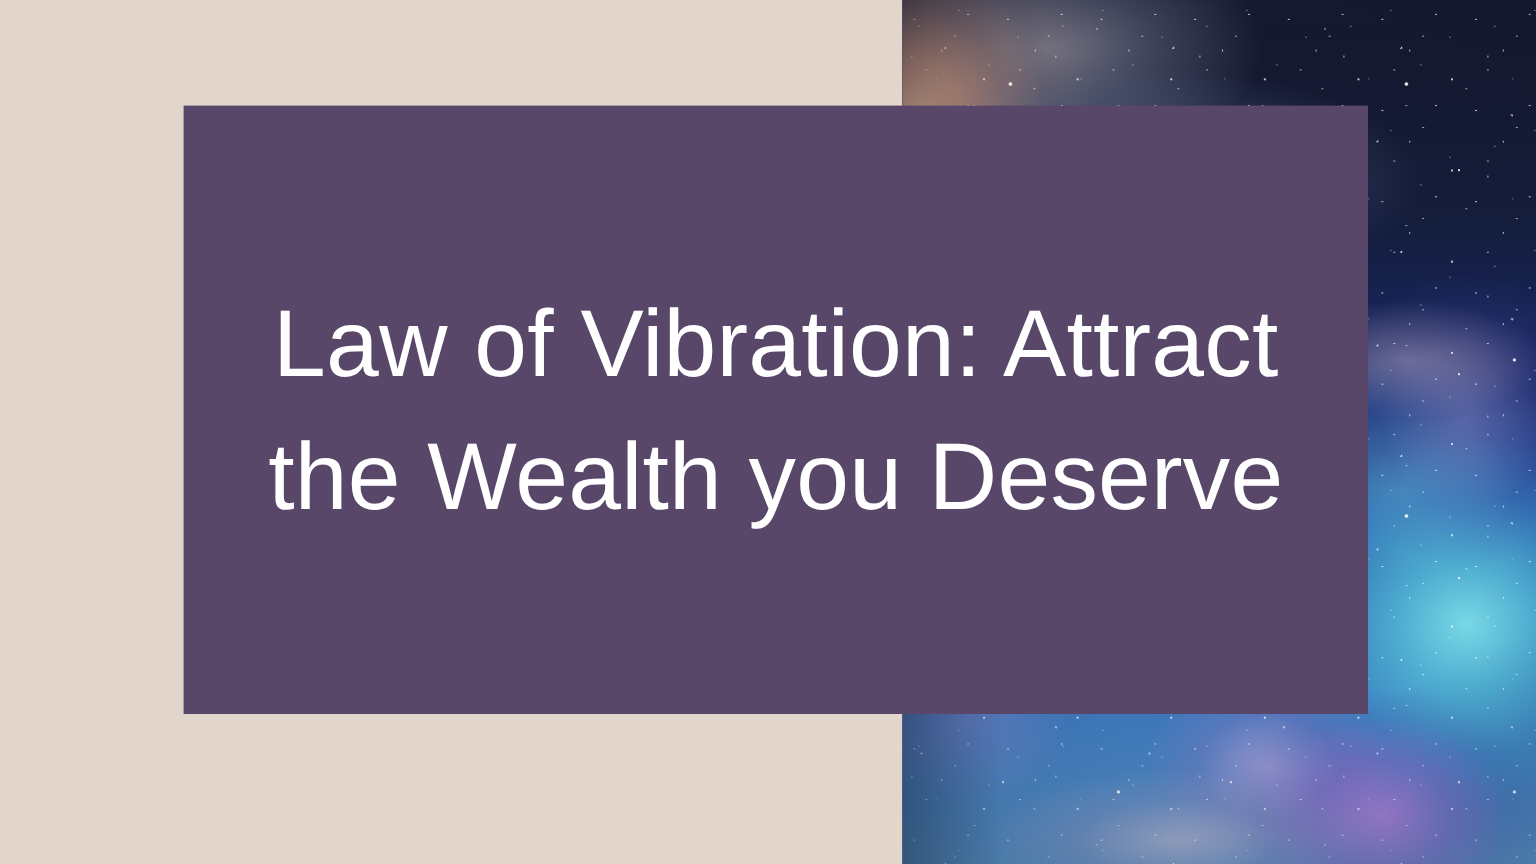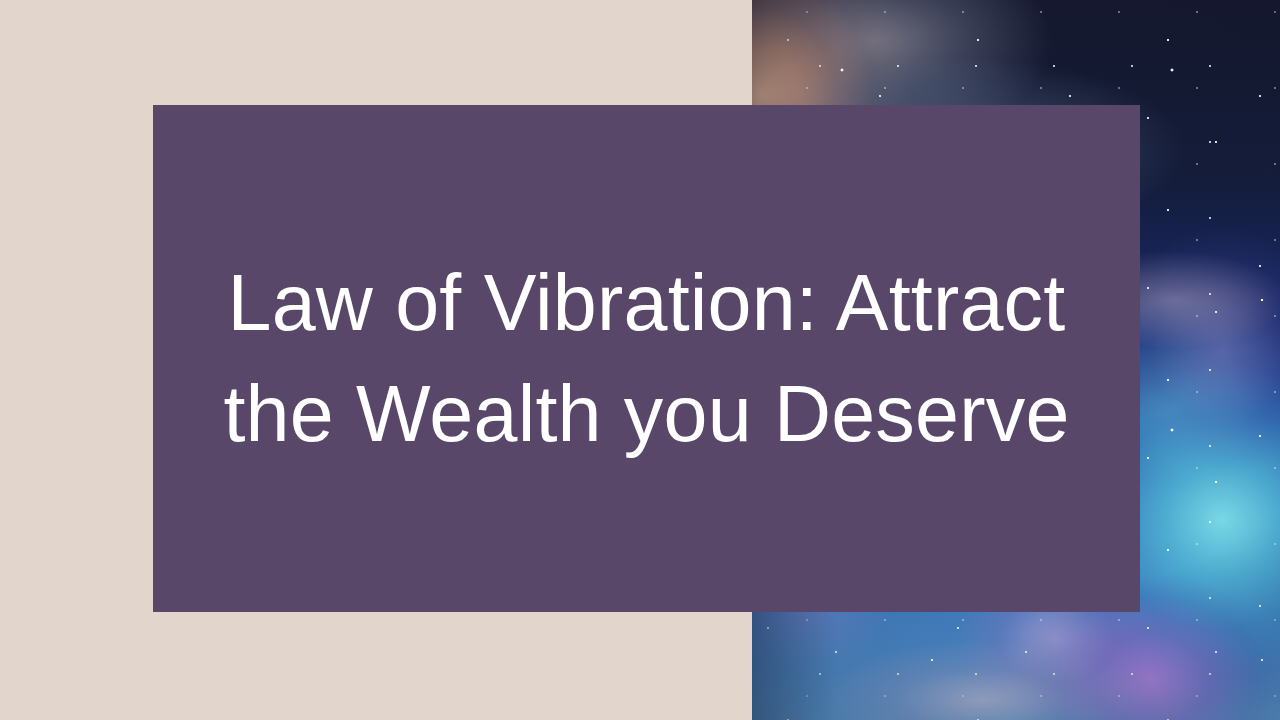--- a/index.html
+++ b/index.html
@@ -189,21 +189,21 @@
   .photo-vignette {
     background:
       linear-gradient(to right, rgba(10,12,30,0.30) 0%, rgba(10,12,30,0.00) 16%),
       radial-gradient(ellipse 620px 560px at 300px 300px, rgba(0,0,0,0) 52%, rgba(8,10,28,0.30) 100%);
   }
 
   
   .title-card {
     position: absolute;
     left: 153px;
-    top: 105px;
+    top: 88px;
     width: 987px;
     height: 507px;
     background: #584769;
     display: flex;
     align-items: center;
     justify-content: center;
     box-sizing: border-box;
     padding: 0 24px;
   }
 

